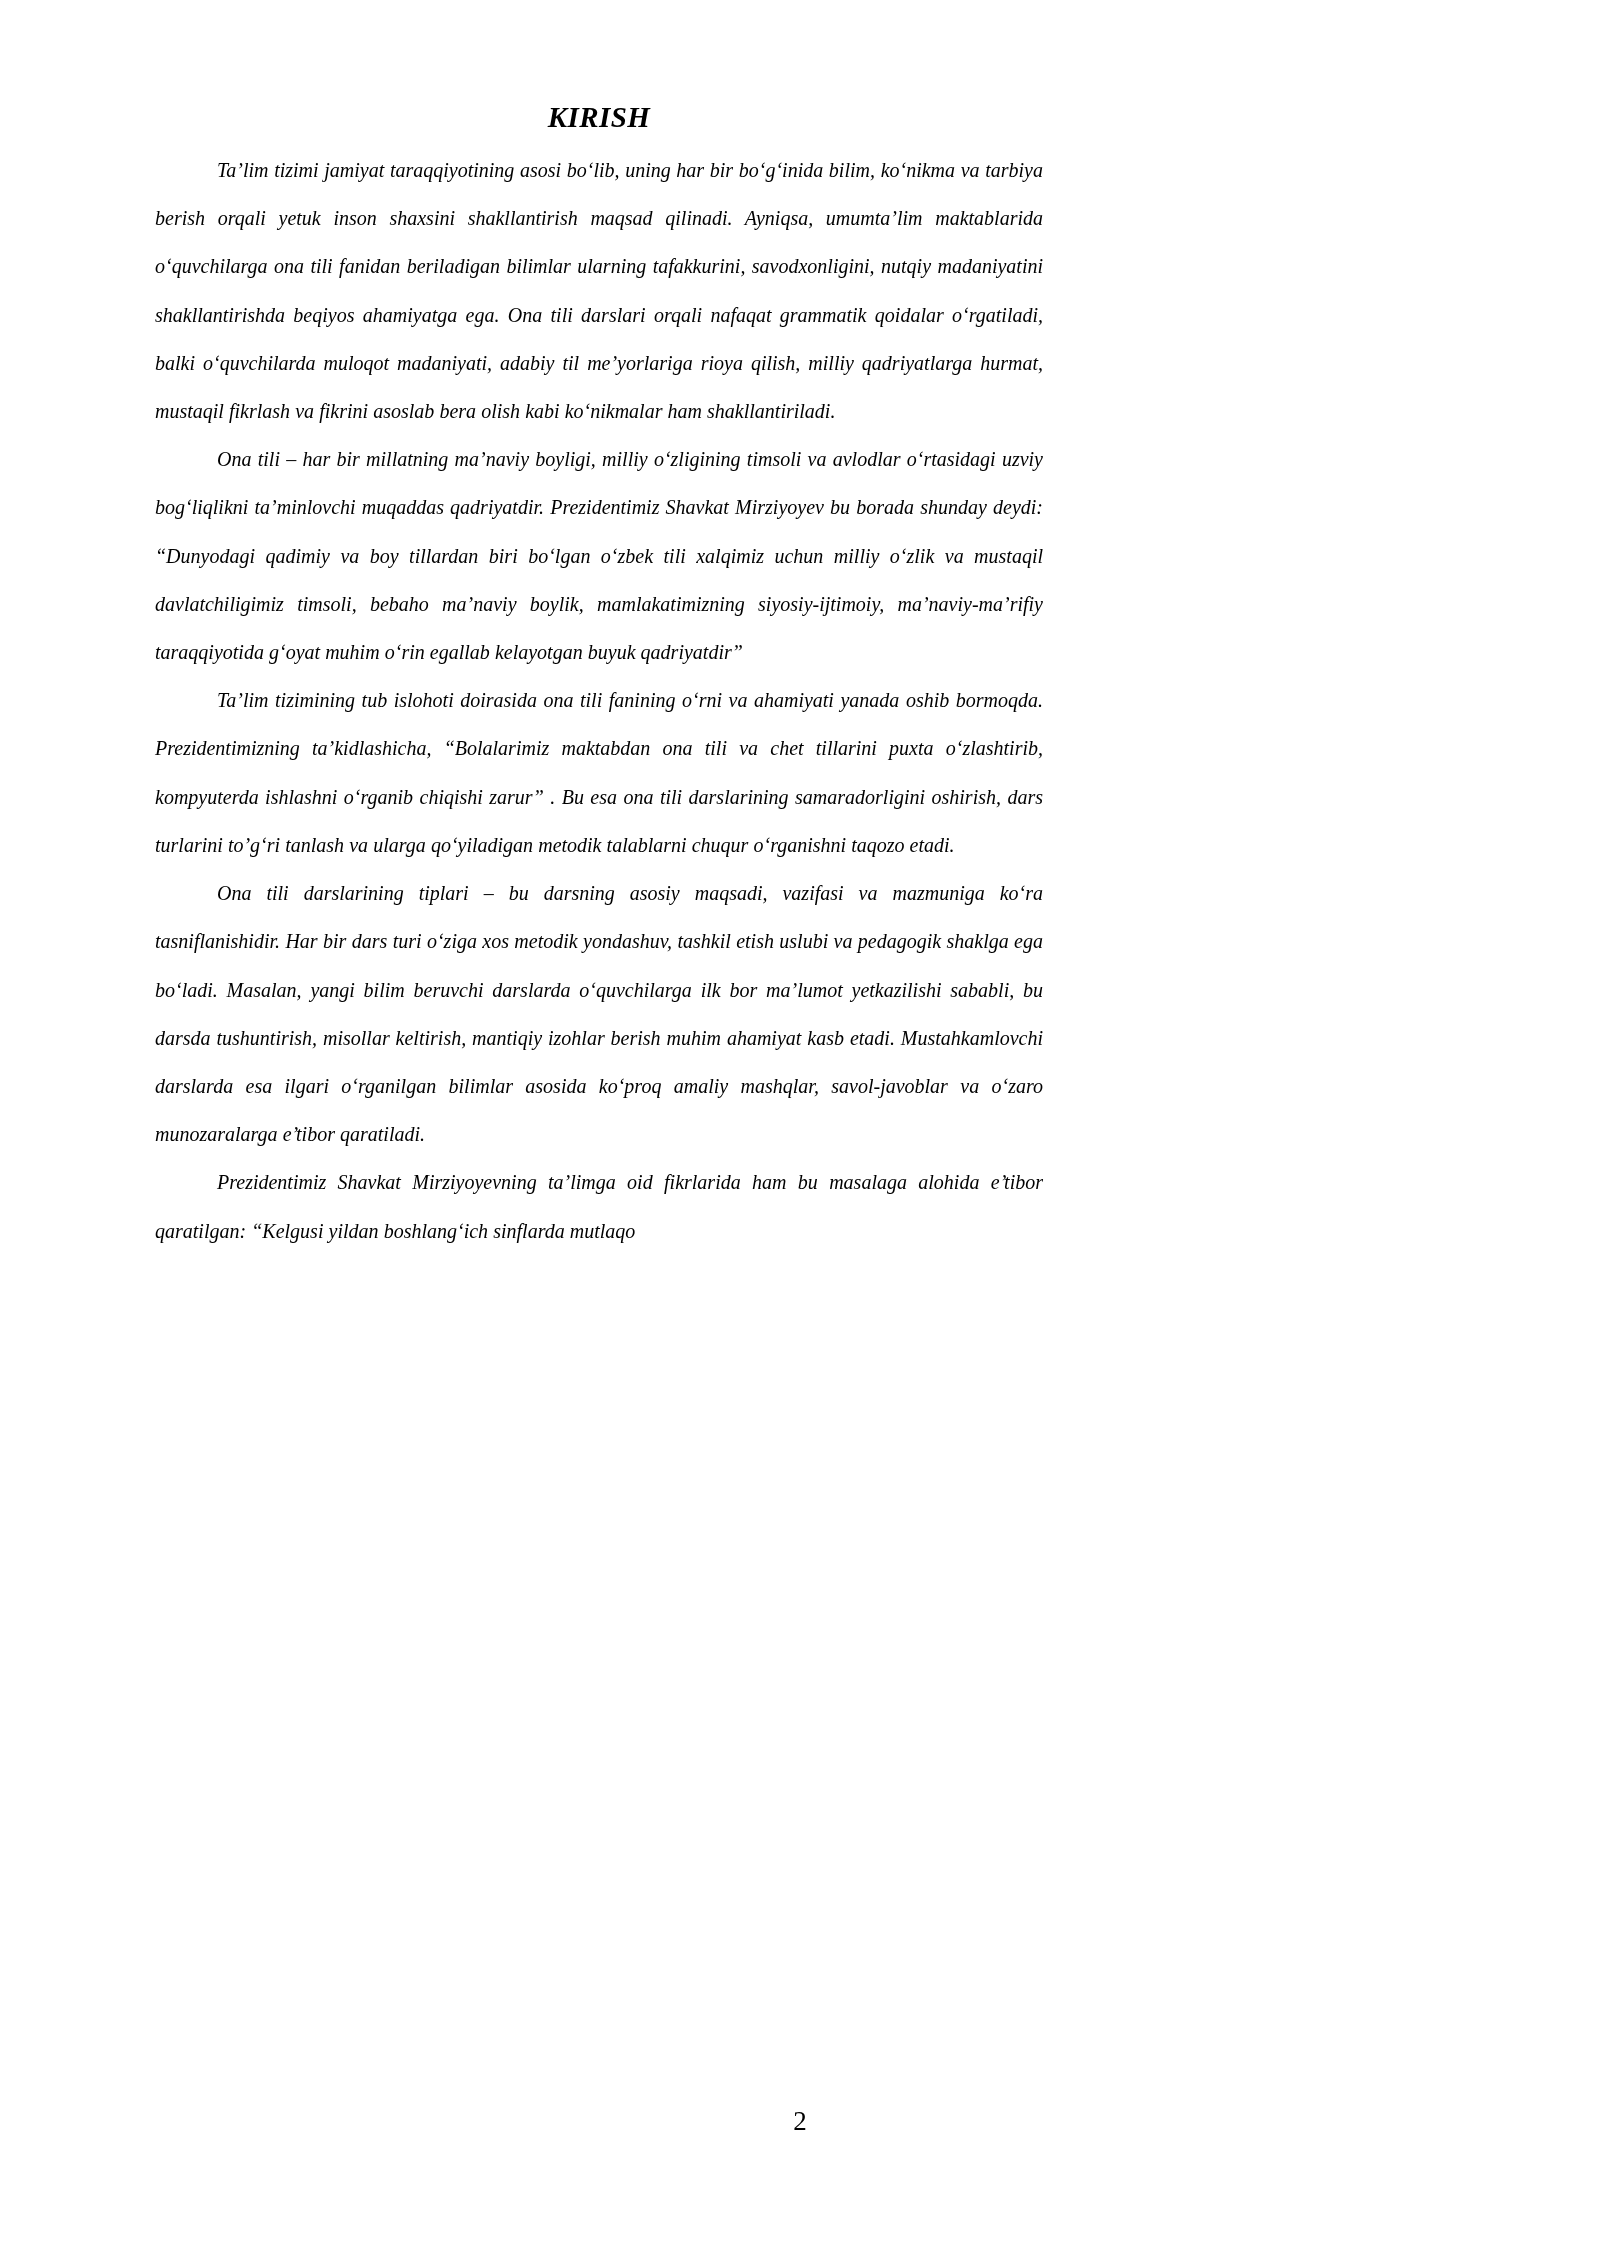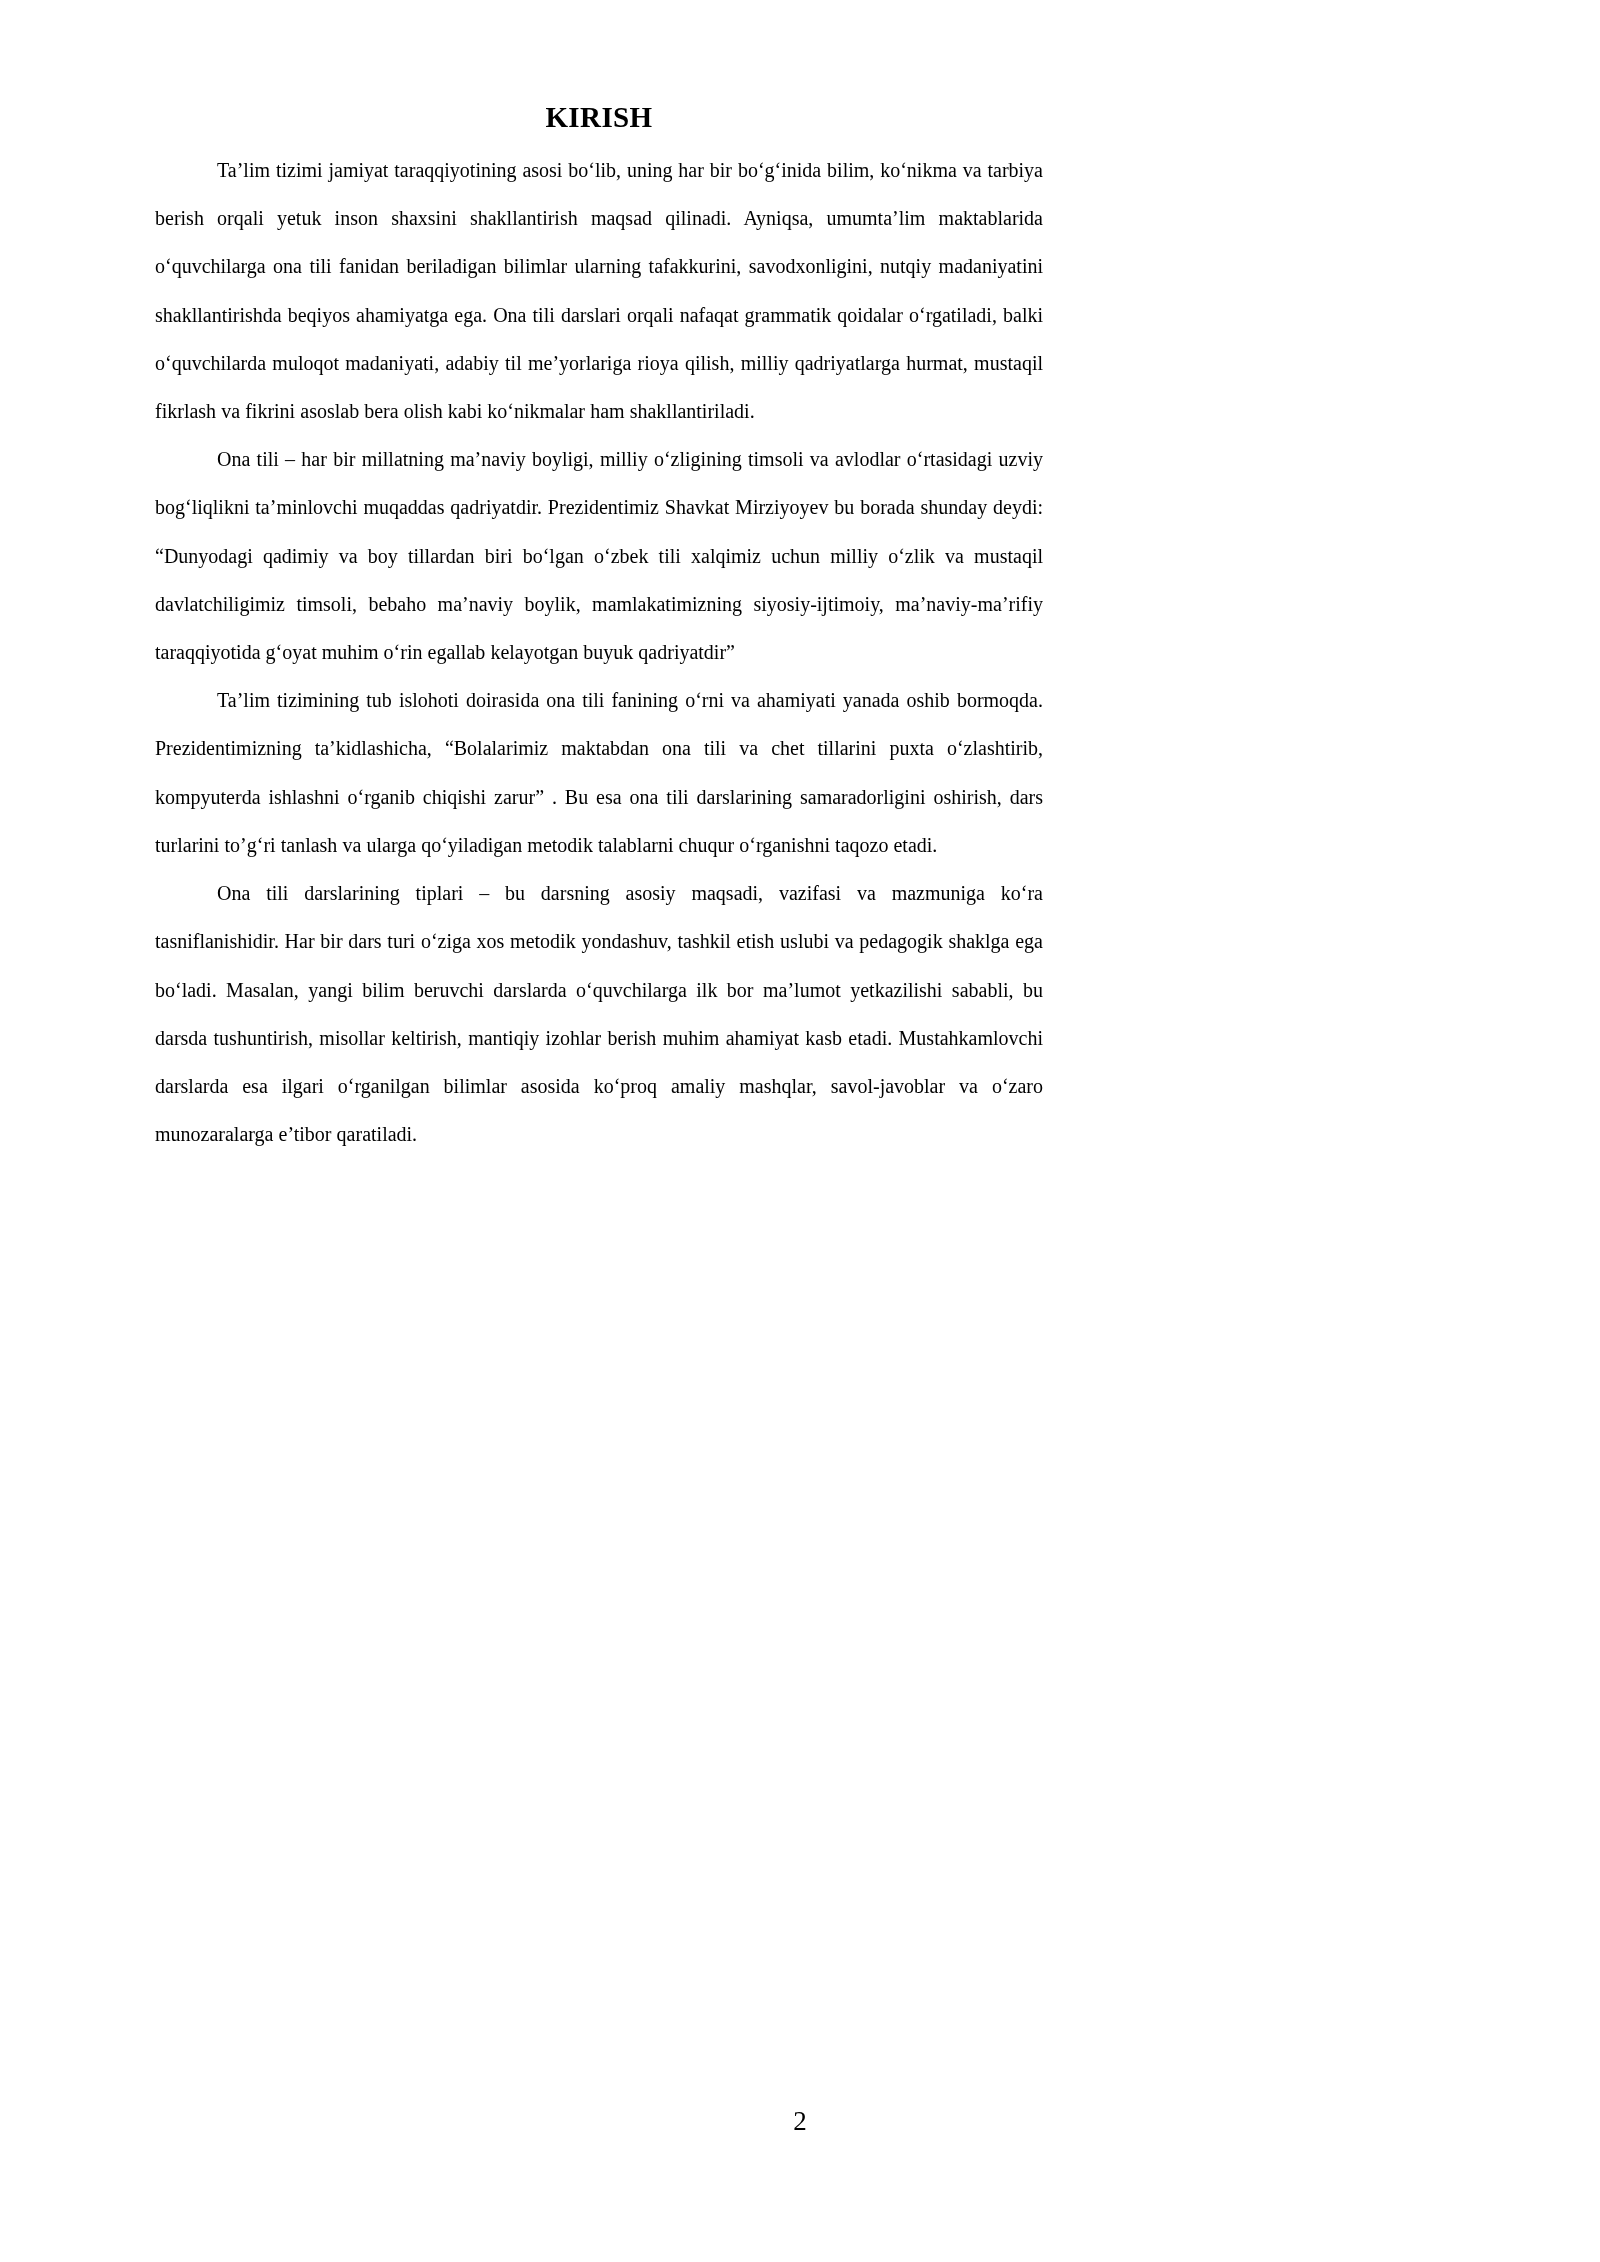--- a/index.html
+++ b/index.html
@@ -18,20 +18,21 @@
     background: #ffffff;
     margin: 0 auto;
     overflow: hidden;
     box-sizing: border-box;
   }
   .content {
     position: absolute;
     left: 155px;
     top: 96px;
     width: 888px;
+    font-style: italic;
   }
   .doc-title {
     font-size: 29px;
     font-weight: bold;
     text-align: center;
     letter-spacing: 0.4px;
     margin: 0 0 8px 0;
     line-height: 1.45;
   }
   .para {
@@ -64,18 +65,19 @@
     <h1 class="doc-title">KIRISH</h1>
 
     <p class="para">Ta’lim tizimi jamiyat taraqqiyotining asosi bo‘lib, uning har bir bo‘g‘inida bilim, ko‘nikma va tarbiya berish orqali yetuk inson shaxsini shakllantirish maqsad qilinadi. Ayniqsa, umumta’lim maktablarida o‘quvchilarga ona tili fanidan beriladigan bilimlar ularning tafakkurini, savodxonligini, nutqiy madaniyatini shakllantirishda beqiyos ahamiyatga ega. Ona tili darslari orqali nafaqat grammatik qoidalar o‘rgatiladi, balki o‘quvchilarda muloqot madaniyati, adabiy til me’yorlariga rioya qilish, milliy qadriyatlarga hurmat, mustaqil fikrlash va fikrini asoslab bera olish kabi ko‘nikmalar ham shakllantiriladi.</p>
 
     <p class="para">Ona tili – har bir millatning ma’naviy boyligi, milliy o‘zligining timsoli va avlodlar o‘rtasidagi uzviy bog‘liqlikni ta’minlovchi muqaddas qadriyatdir. Prezidentimiz Shavkat Mirziyoyev bu borada shunday deydi: “Dunyodagi qadimiy va boy tillardan biri bo‘lgan o‘zbek tili xalqimiz uchun milliy o‘zlik va mustaqil davlatchiligimiz timsoli, bebaho ma’naviy boylik, mamlakatimizning siyosiy-ijtimoiy, ma’naviy-ma’rifiy taraqqiyotida g‘oyat muhim o‘rin egallab kelayotgan buyuk qadriyatdir”</p>
 
     <p class="para">Ta’lim tizimining tub islohoti doirasida ona tili fanining o‘rni va ahamiyati yanada oshib bormoqda. Prezidentimizning ta’kidlashicha, “Bolalarimiz maktabdan ona tili va chet tillarini puxta o‘zlashtirib, kompyuterda ishlashni o‘rganib chiqishi zarur” . Bu esa ona tili darslarining samaradorligini oshirish, dars turlarini to’g‘ri tanlash va ularga qo‘yiladigan metodik talablarni chuqur o‘rganishni taqozo etadi.</p>
 
     <p class="para">Ona tili darslarining tiplari – bu darsning asosiy maqsadi, vazifasi va mazmuniga ko‘ra tasniflanishidir. Har bir dars turi o‘ziga xos metodik yondashuv, tashkil etish uslubi va pedagogik shaklga ega bo‘ladi. Masalan, yangi bilim beruvchi darslarda o‘quvchilarga ilk bor ma’lumot yetkazilishi sababli, bu darsda tushuntirish, misollar keltirish, mantiqiy izohlar berish muhim ahamiyat kasb etadi. Mustahkamlovchi darslarda esa ilgari o‘rganilgan bilimlar asosida ko‘proq amaliy mashqlar, savol-javoblar va o‘zaro munozaralarga e’tibor qaratiladi.</p>
 
+    <p class="para">Prezidentimiz Shavkat Mirziyoyevning ta’limga oid fikrlarida ham bu masalaga alohida e’tibor qaratilgan: “Kelgusi yildan boshlang‘ich sinflarda mutlaqo</p>
 
   </div>
 
   <div class="page-number">2</div>
 
 </div>
 
 </body></html>

